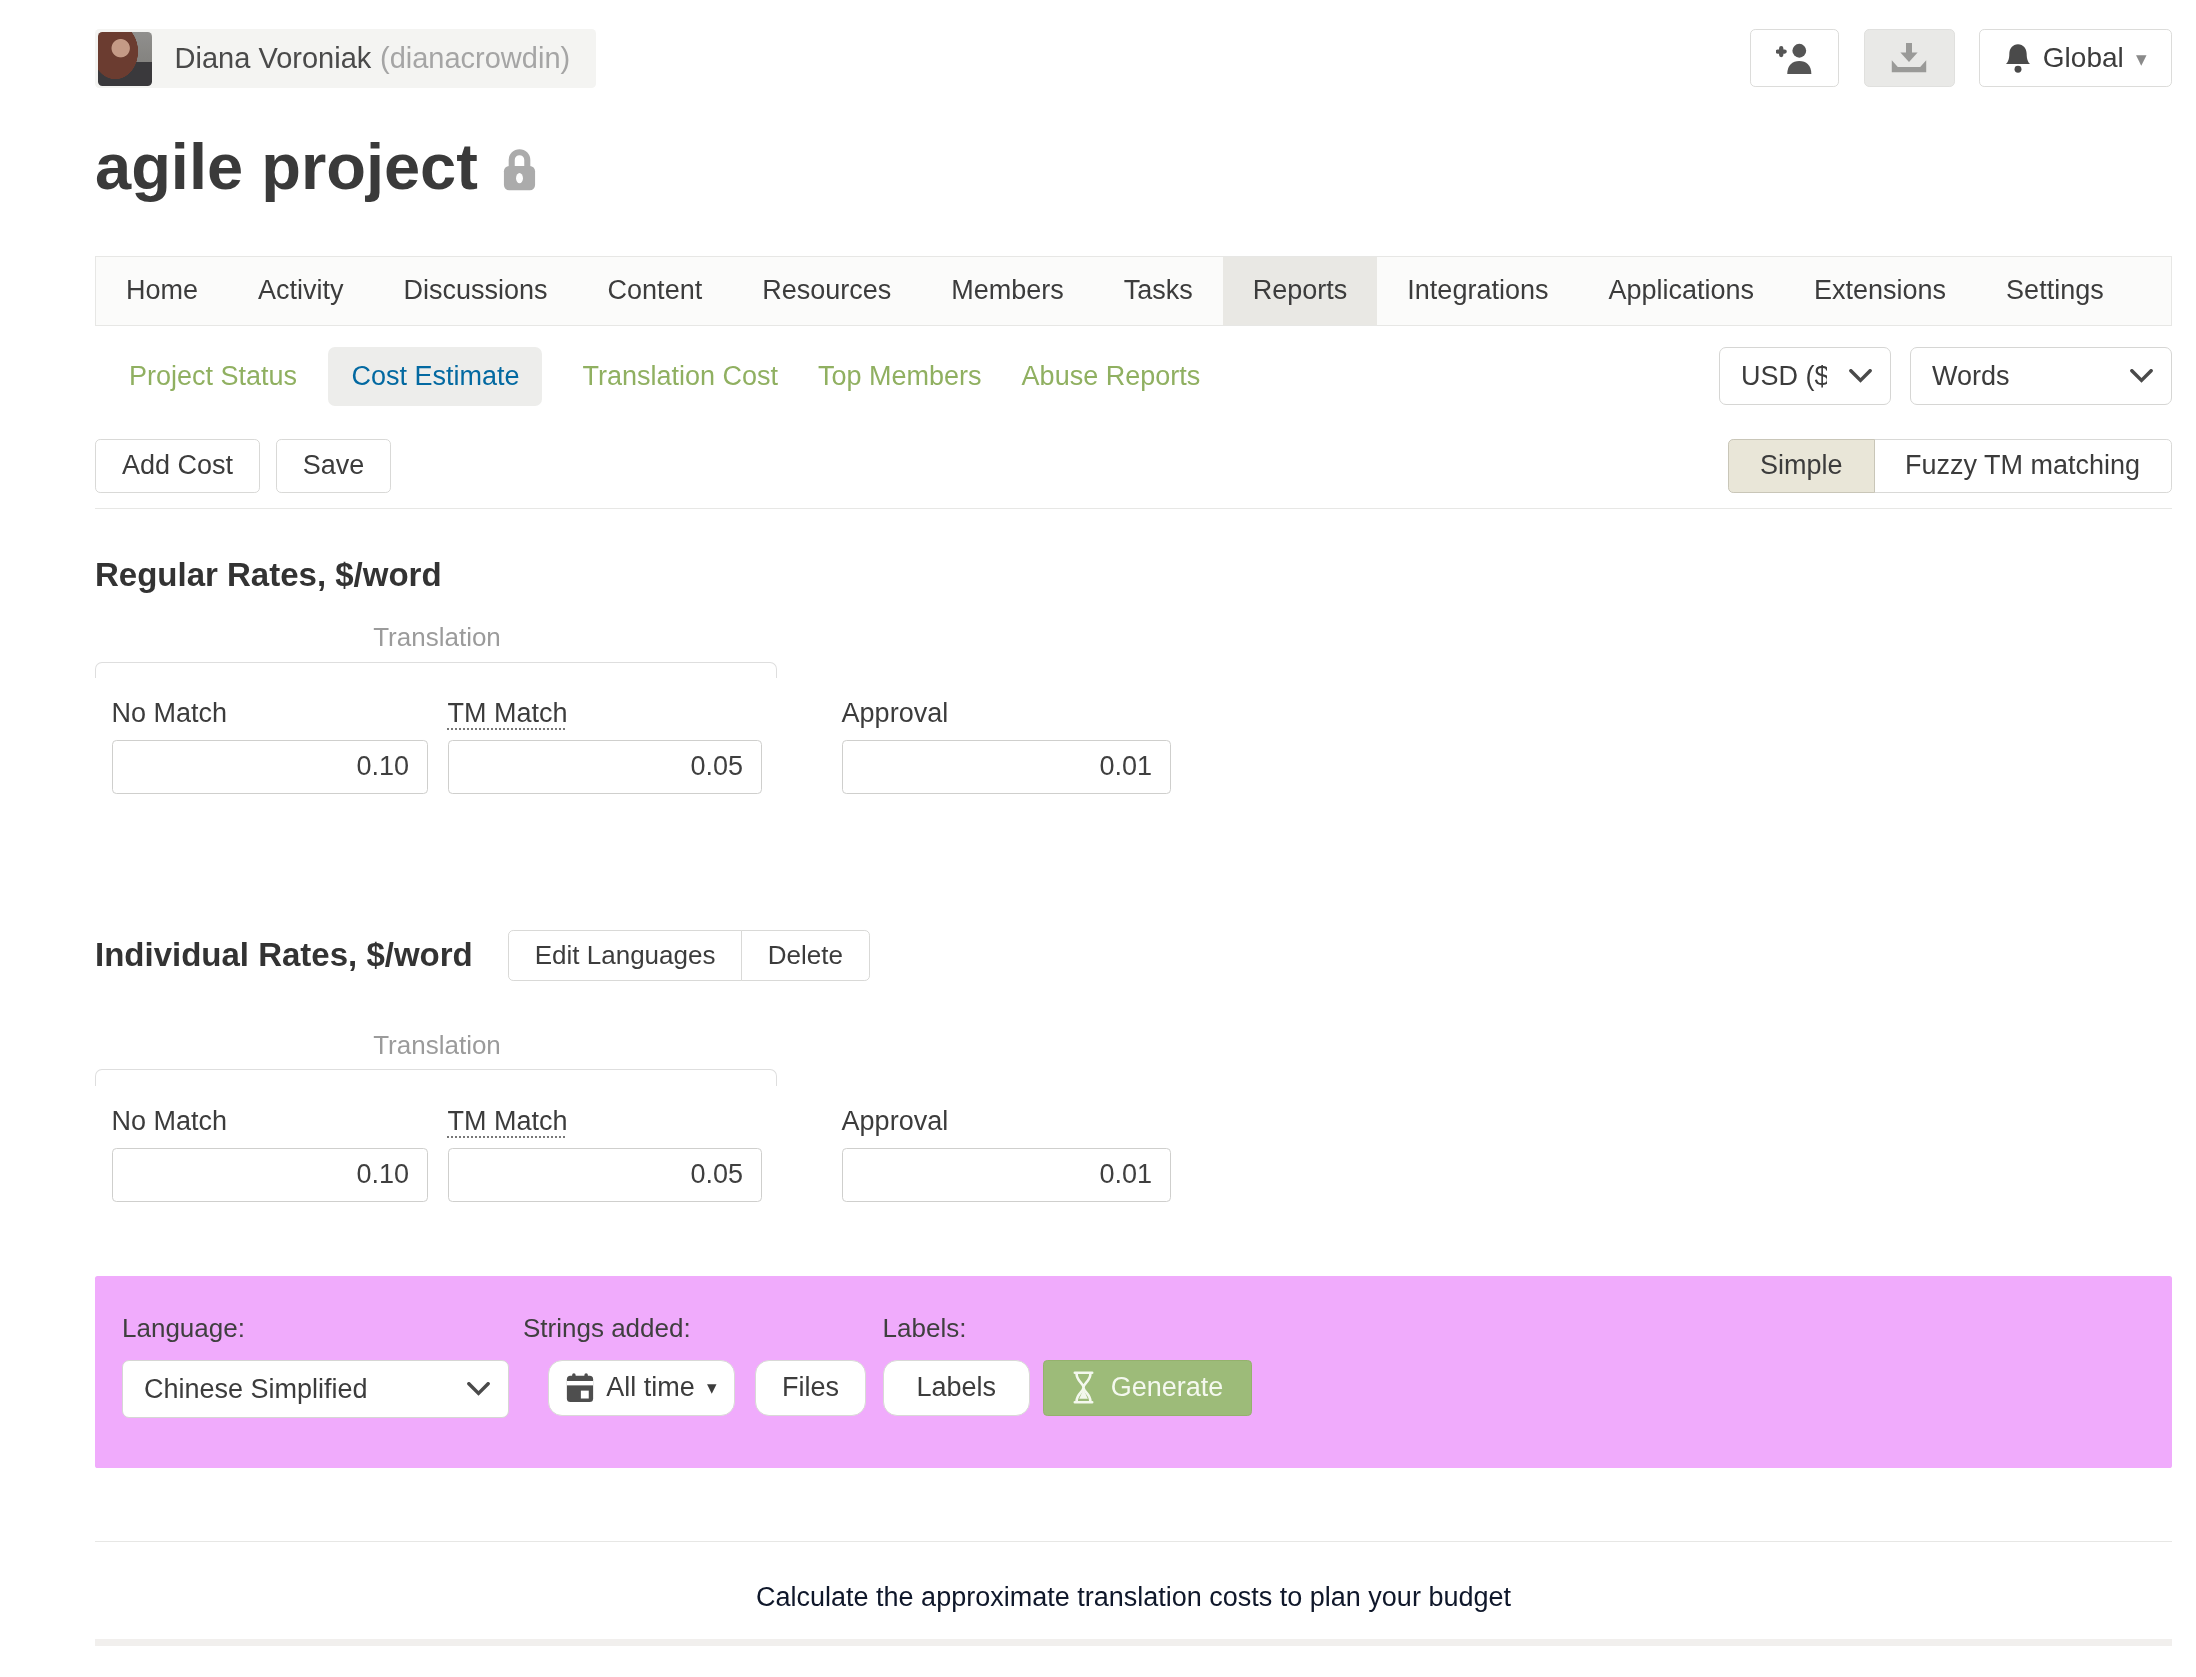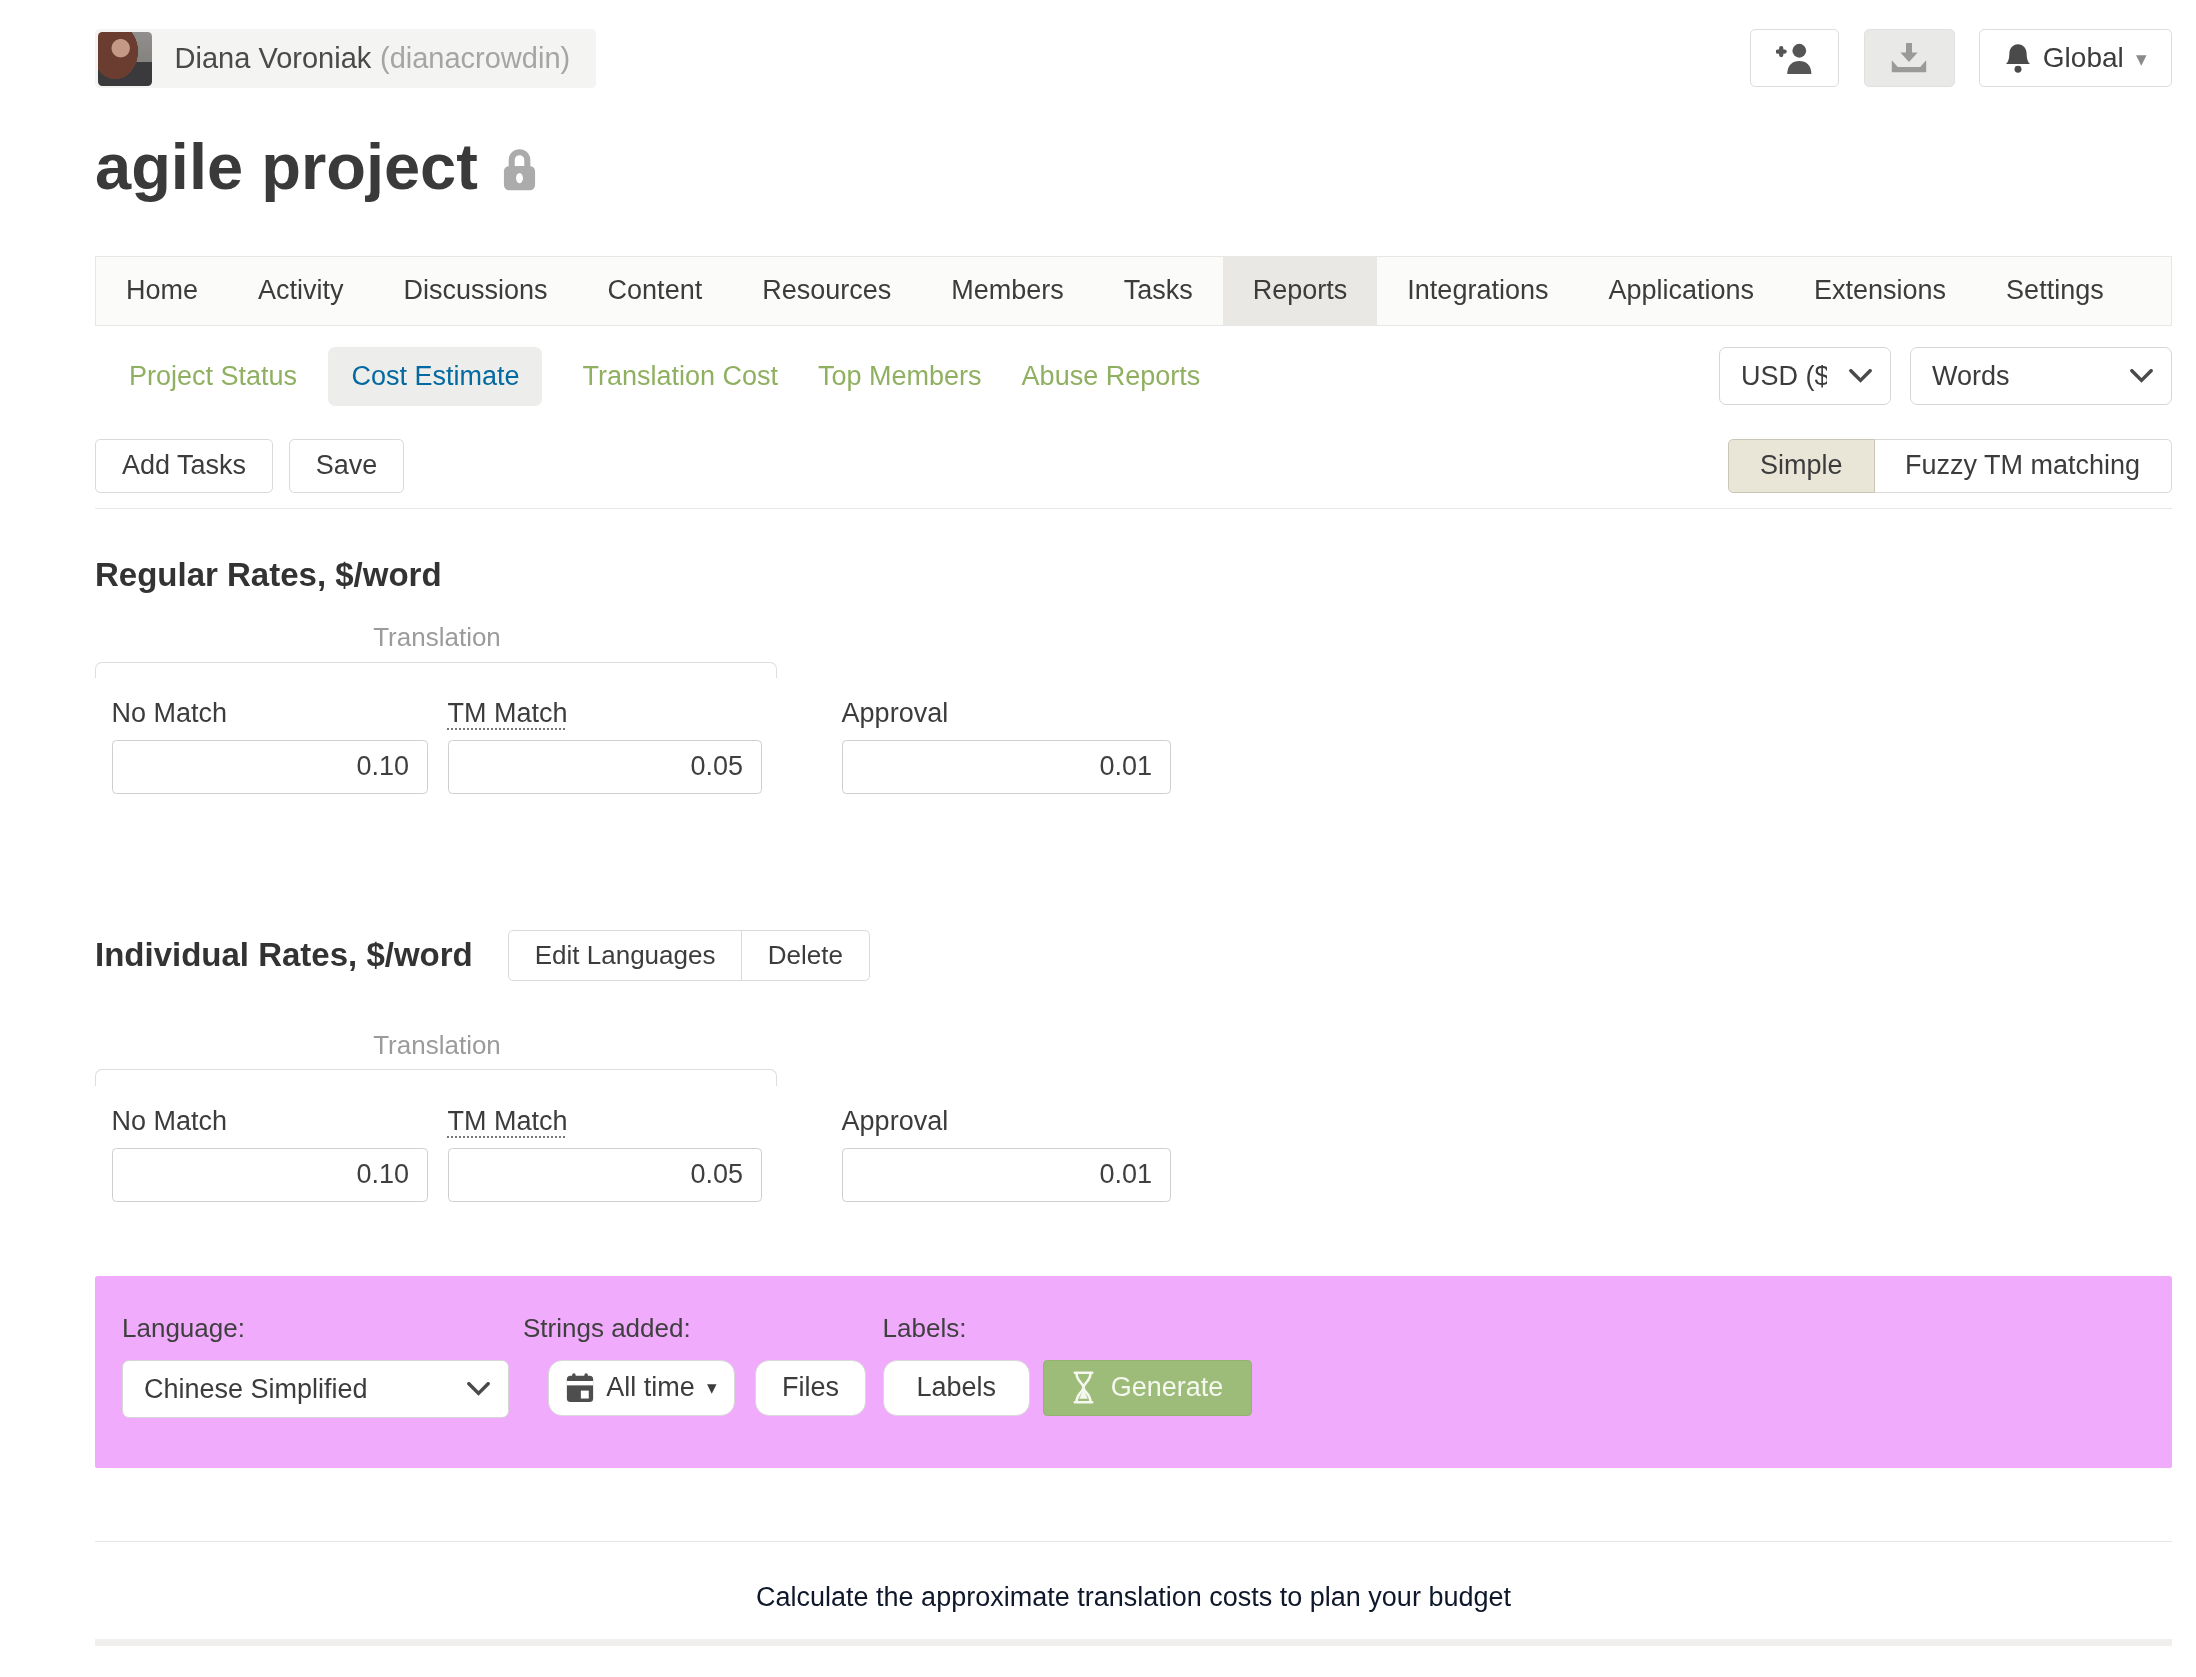--- a/index.html
+++ b/index.html
@@ -221,21 +221,21 @@
           <svg width="23" height="14" viewBox="0 0 26 16">
               <path d="M2 2l11 11L24 2" stroke="#4a4a4a" stroke-width="4" fill="none" stroke-linecap="round"></path>
             </svg>
         </span>
       </span>
     </div>
   </div>
 
   <div class="toolbar-row">
     <div class="toolbar-left">
-      <button class="btn">Add Tasks</button>
+      <button class="btn">Add Cost</button>
       <button class="btn">Save</button>
     </div>
     <div class="mode-toggle">
       <button class="btn mode-btn first active">Simple</button>
       <button class="btn mode-btn last">Fuzzy TM matching</button>
     </div>
   </div>
 
   <hr class="sep">
 

